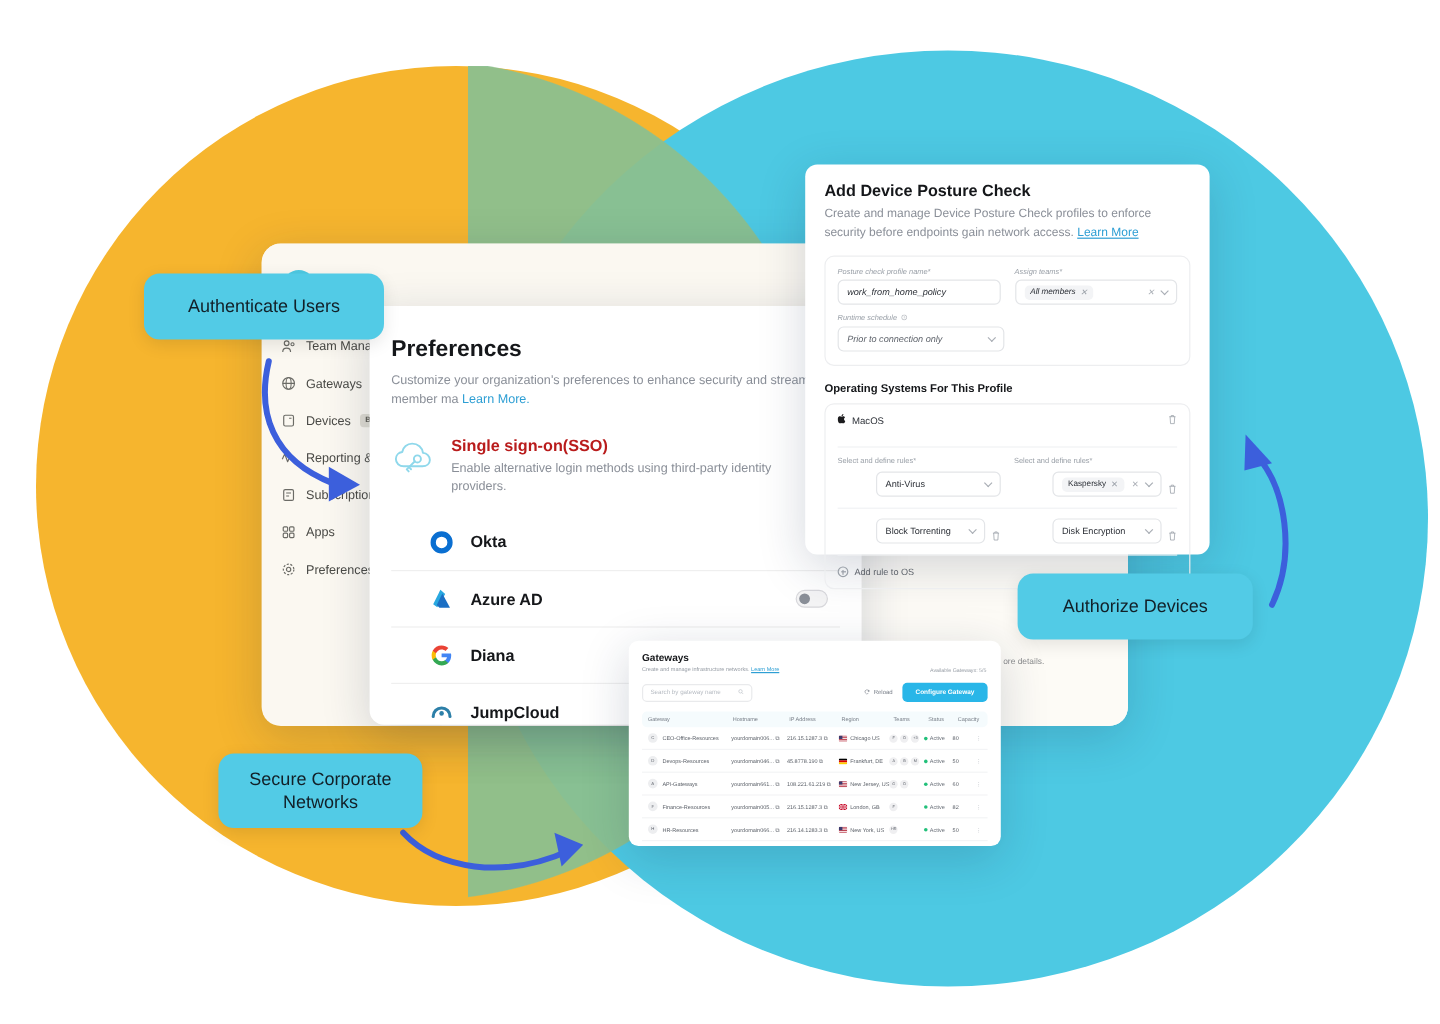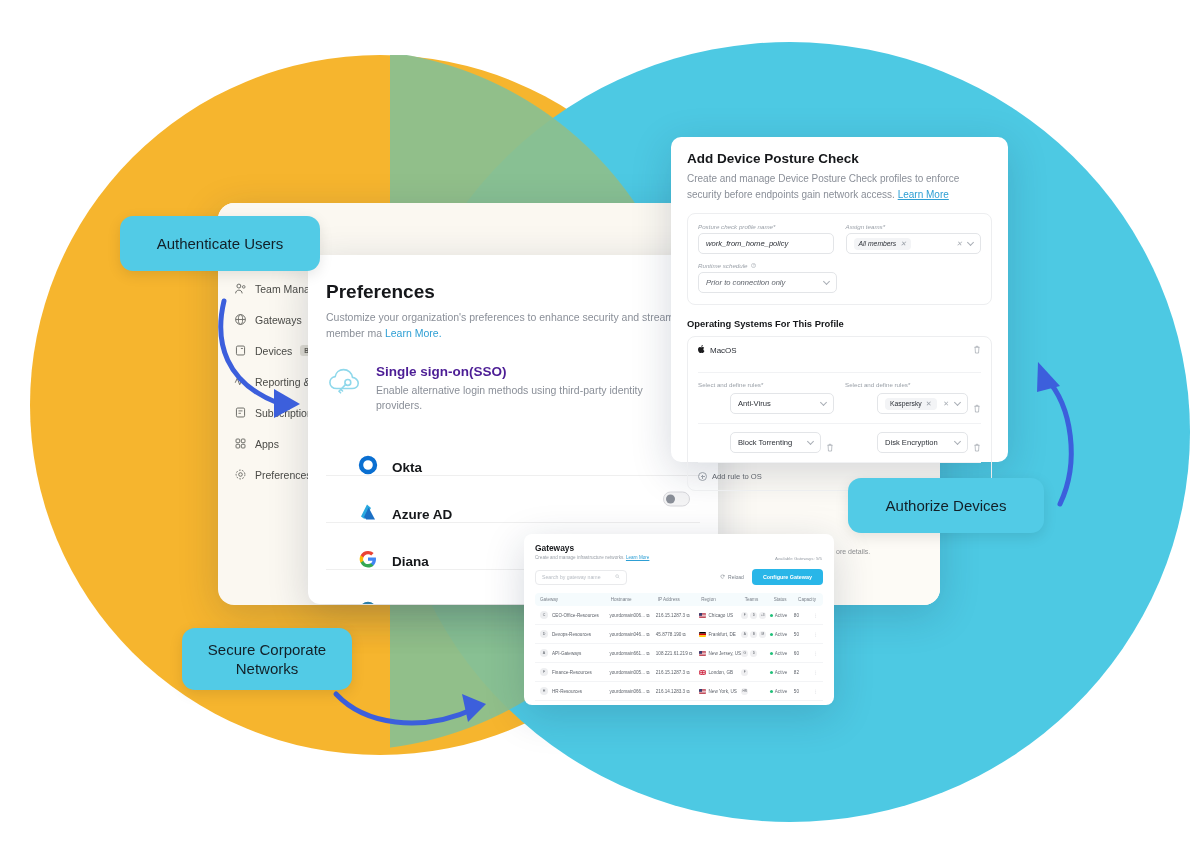--- a/index.html
+++ b/index.html
@@ -89,24 +89,24 @@
     padding: 26px 0 0 0;
   }
   .prefs-title { font-size: 19px; font-weight: 700; color: #15171A; padding: 0 18px; }
   .prefs-desc {
     font-size: 10.5px; color: #8A8F98; line-height: 1.5;
     padding: 7px 18px 0 18px;
   }
   .prefs-desc a { color: #2E9FD4; text-decoration: none; }
   .sso-block { display: flex; gap: 12px; padding: 22px 18px 0 18px; }
   .sso-cloud { width: 38px; height: 34px; flex: none; }
-  .sso-h { font-size: 13.5px; font-weight: 700; color: #4c1d95; }
+  .sso-h { font-size: 13.5px; font-weight: 700; color: #b91c1c; }
   .sso-sub { font-size: 10.5px; color: #8A8F98; line-height: 1.5; margin-top: 4px; max-width: 285px; }
   .provider-row {
-    display: flex; align-items: flex-end;
+    display: flex; align-items: center;
     height: 47px; margin: 0 18px; padding-left: 32px;
     border-top: 1px solid #EFEFEF;
     position: relative;
   }
   .provider-row:first-of-type { border-top: none; }
   .provider-icon { width: 20px; height: 20px; flex: none; margin-right: 14px; }
   .provider-name { font-size: 13.5px; font-weight: 700; color: #15171A; }
   .toggle {
     position: absolute; right: 10px; top: 50%; transform: translateY(-50%);
     width: 27px; height: 15px; border-radius: 9px;
@@ -238,21 +238,21 @@
     font-size: 7px; color: #2B2F36; opacity: .55;
   }
 
   
   .callout {
     position: absolute; background: #52CBE6; border-radius: 13px;
     color: #122028; font-size: 15px; text-align: center;
     display: flex; align-items: center; justify-content: center;
     line-height: 1.3; box-shadow: 0 4px 14px rgba(0,0,0,.10);
   }
-  #callout-auth { left: 120px; top: 216px; width: 200px; height: 55px; }
+  #callout-auth { left: 120px; top: 228px; width: 200px; height: 55px; }
   #callout-secure { left: 182px; top: 628px; width: 170px; height: 62px; }
   #callout-devices { left: 848px; top: 478px; width: 196px; height: 55px; }
 
   .arrow { position: absolute; }
   svg .ar { fill: none; stroke: #3C5FDC; stroke-width: 5; stroke-linecap: round; }
 </style>
 </head>
 <body>
 
 <div class="stage">

